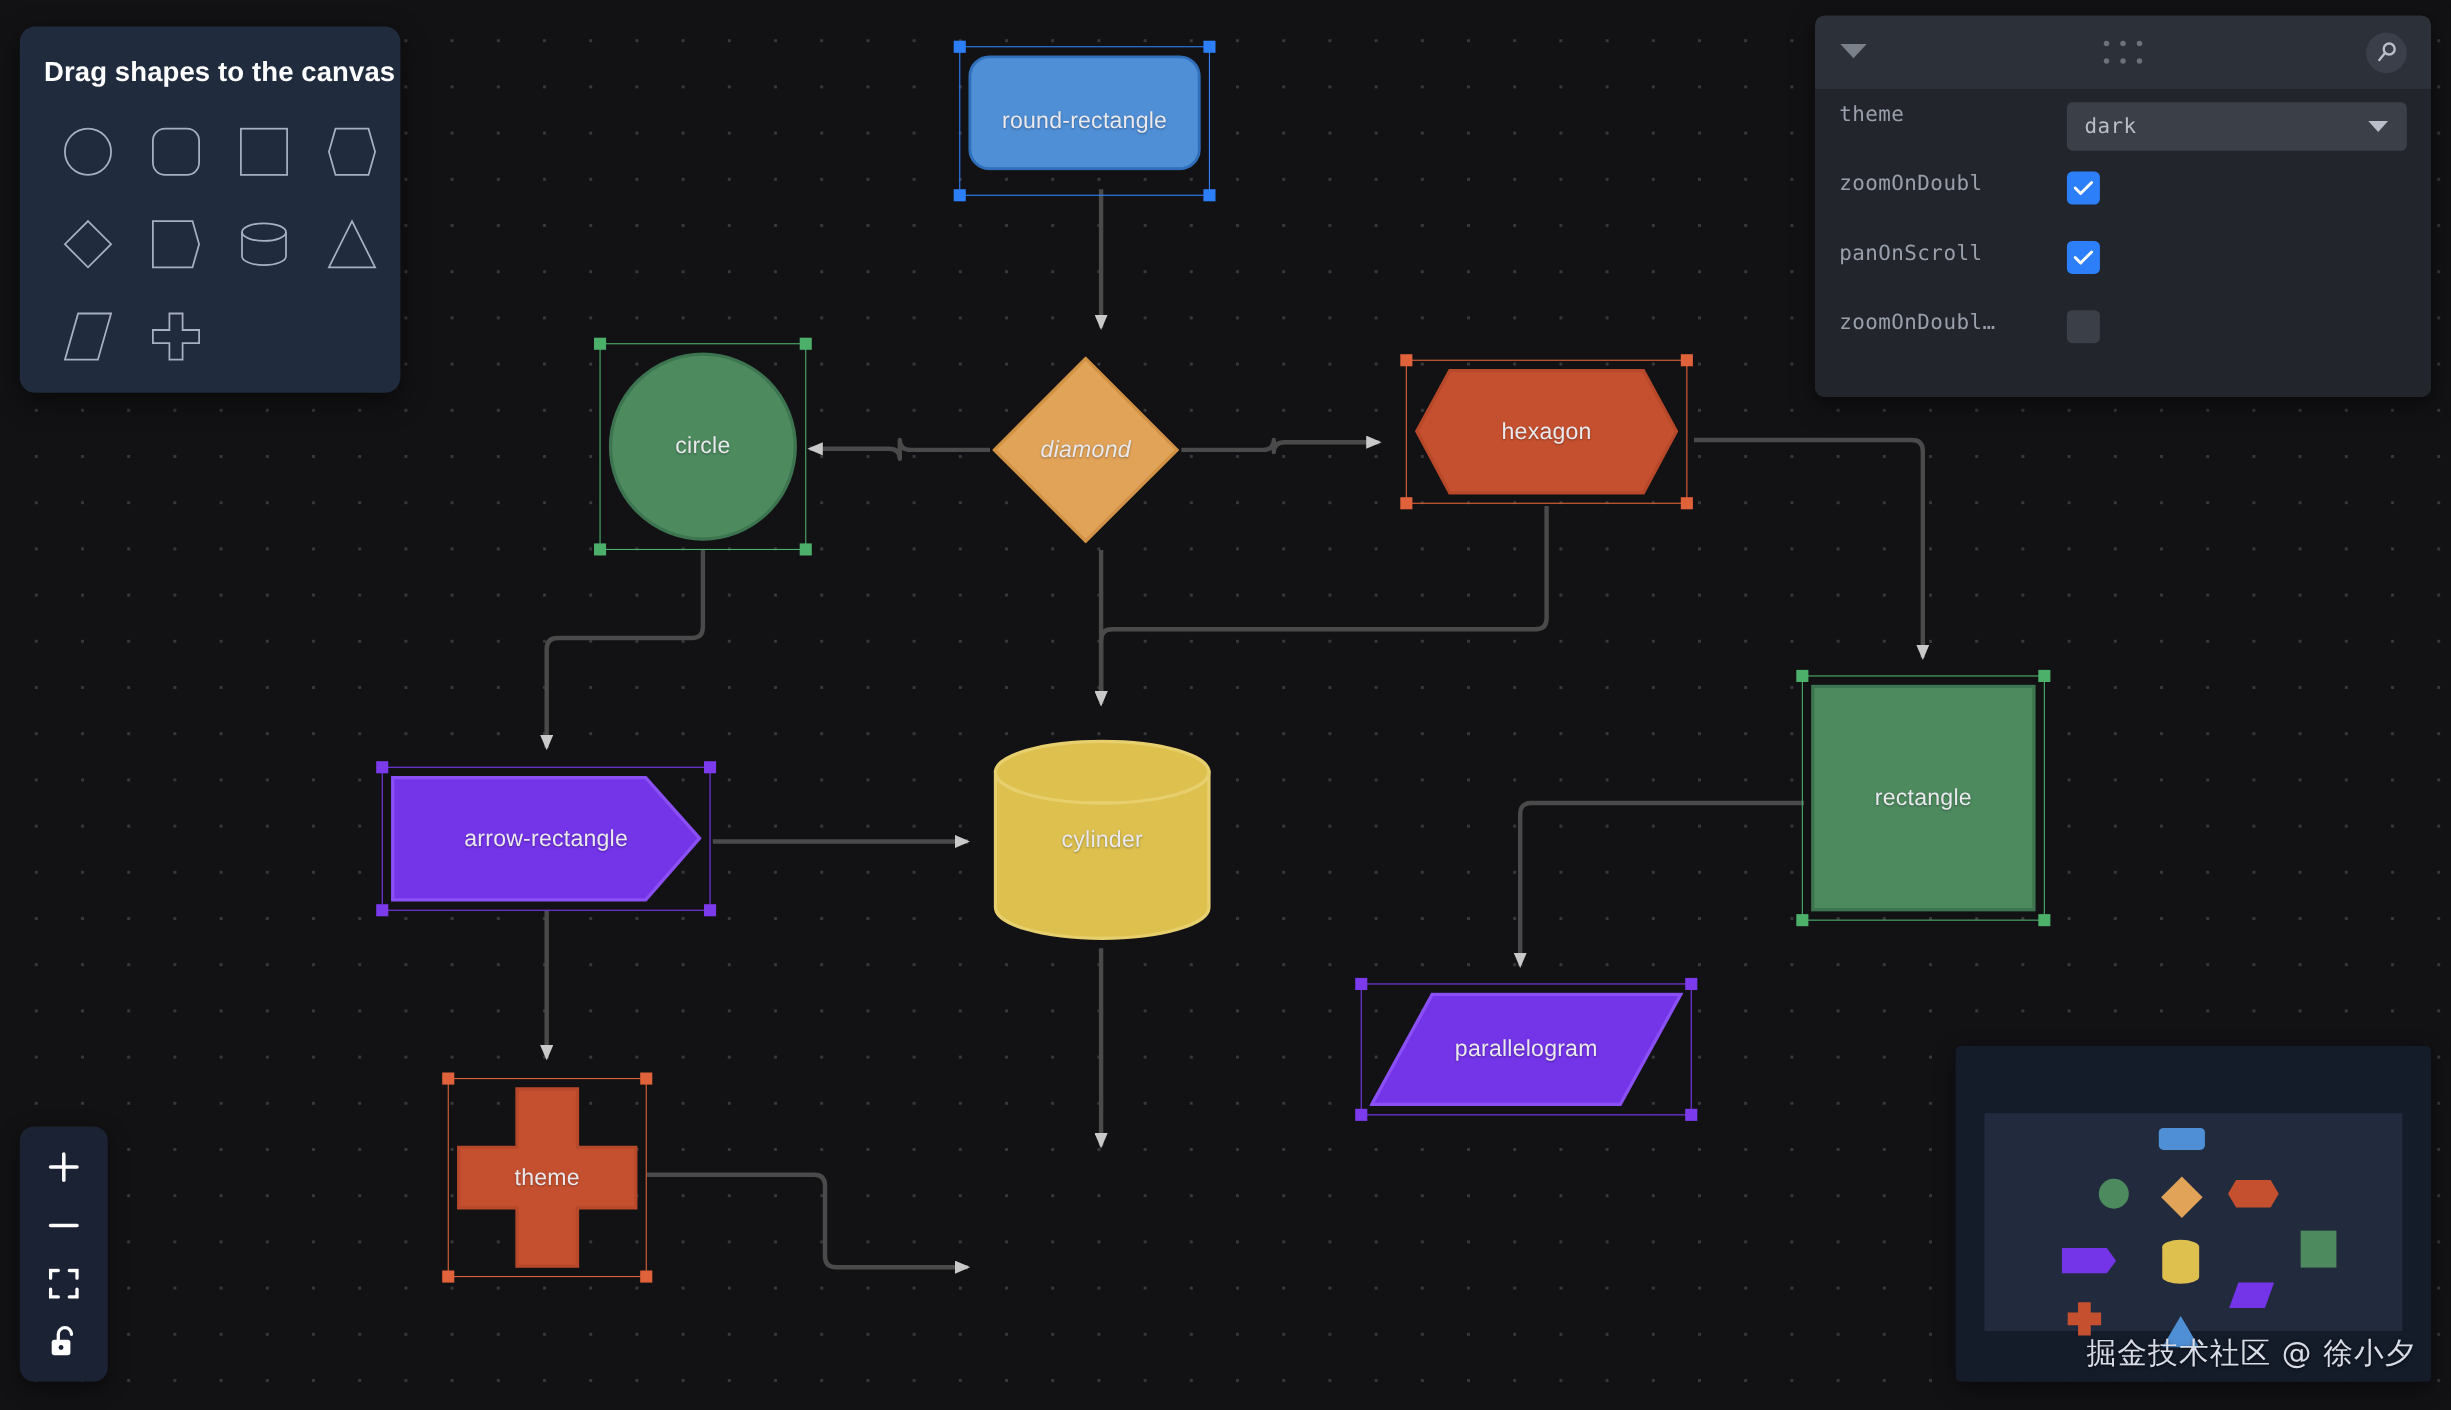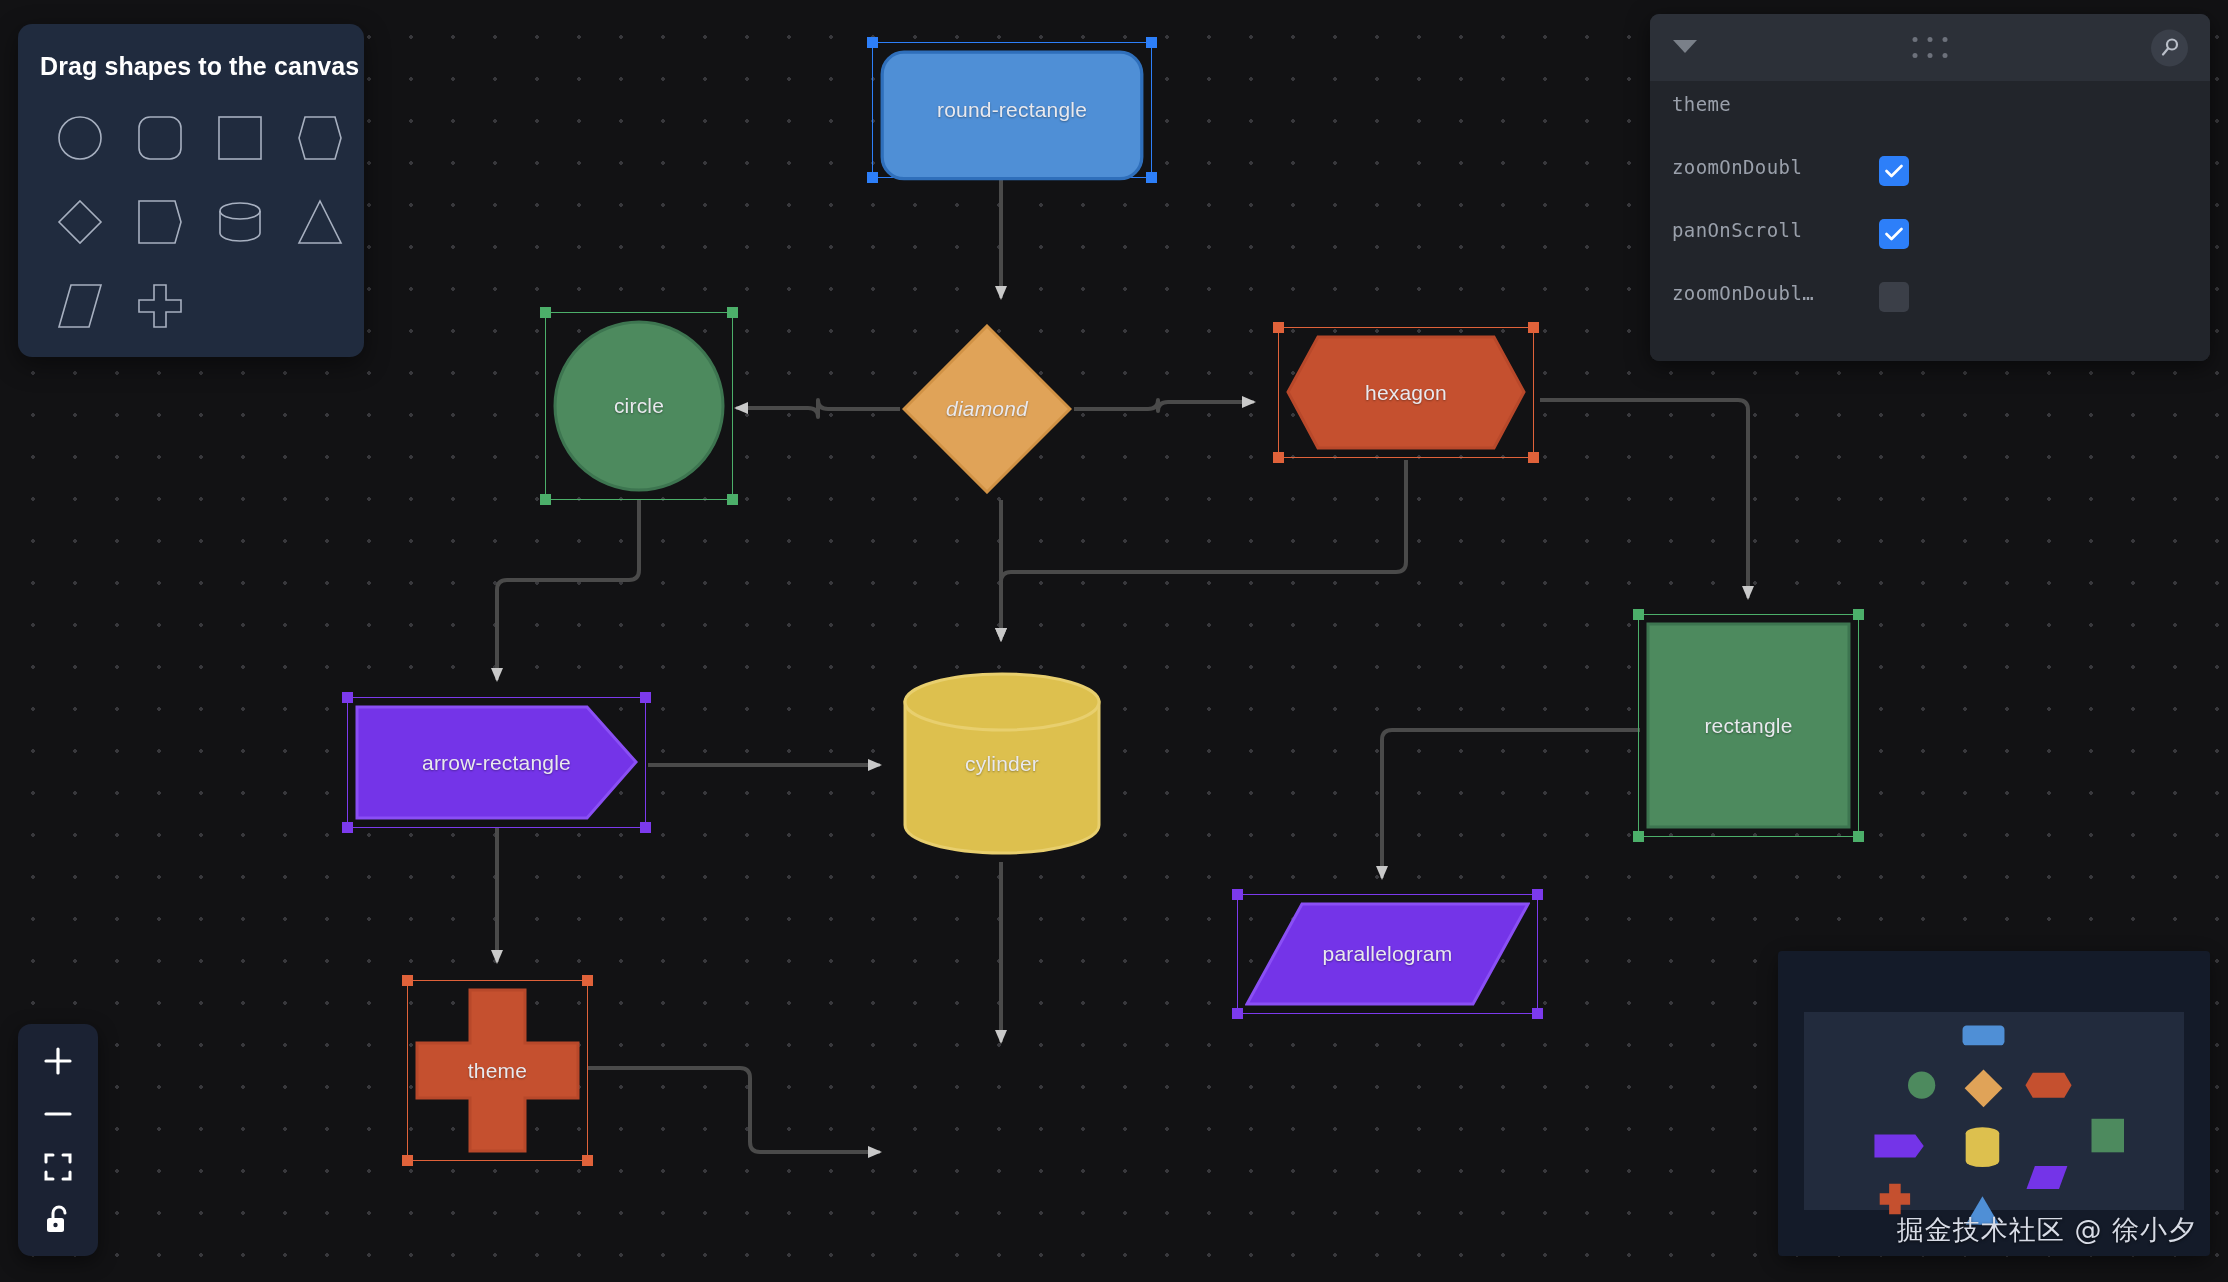--- a/index.html
+++ b/index.html
@@ -151,21 +151,21 @@
       <path d="M497,828 L497,962"></path>
 
       <path d="M1001,862 L1001,1042"></path>
 
       <path d="M1640,730 L1392,730 Q1382,730 1382,740 L1382,878"></path>
 
       <path d="M588,1068 L740,1068 Q750,1068 750,1078 L750,1142 Q750,1152 760,1152 L880,1152"></path>
     </g>
   </svg>
 
-  <div class="node" style="left:880px;top:50px;width:264px;height:120px;">
+  <div class="node" style="left:880px;top:50px;width:212px;height:120px;">
     <div class="sel" style="border-color:#2d7ff9;">
       <span class="hdl tl" style="background:#2d7ff9"></span>
       <span class="hdl tr" style="background:#2d7ff9"></span>
       <span class="hdl bl" style="background:#2d7ff9"></span>
       <span class="hdl br" style="background:#2d7ff9"></span>
     </div>
     <svg class="shape" viewBox="0 0 242 120" preserveAspectRatio="none">
       <rect x="2" y="2" width="238" height="116" rx="20" fill="#4f8fd6" stroke="#2f6fbb" stroke-width="3"></rect>
     </svg>
     <div class="nlabel">round-rectangle</div>
@@ -345,20 +345,28 @@
         <svg width="20" height="20" viewBox="0 0 20 20">
           <circle cx="12" cy="7" r="5" fill="none" stroke="#b9bec8" stroke-width="2.2"></circle>
           <line x1="8" y1="11" x2="3" y2="17" stroke="#b9bec8" stroke-width="2.2" stroke-linecap="round"></line>
         </svg>
       </span>
     </div>
     <div id="tp-body">
 
       <div class="tp-row">
         <span class="tp-label">theme</span>
+        <span class="tp-select">
+          <span>dark</span>
+          <span class="car">
+            <svg width="20" height="12" viewBox="0 0 20 12">
+                <polygon points="1,1 19,1 10,11" fill="#b9bec8"></polygon>
+              </svg>
+          </span>
+        </span>
       </div>
 
       <div class="tp-row">
         <span class="tp-label">zoomOnDoubl</span>
         <span class="tp-check on">
           <svg width="18" height="14" viewBox="0 0 18 14">
               <polyline points="1.5,7 6.5,12 16.5,2" fill="none" stroke="#fff" stroke-width="2.6" stroke-linecap="round" stroke-linejoin="round"></polyline>
             </svg>
         </span>
       </div>

